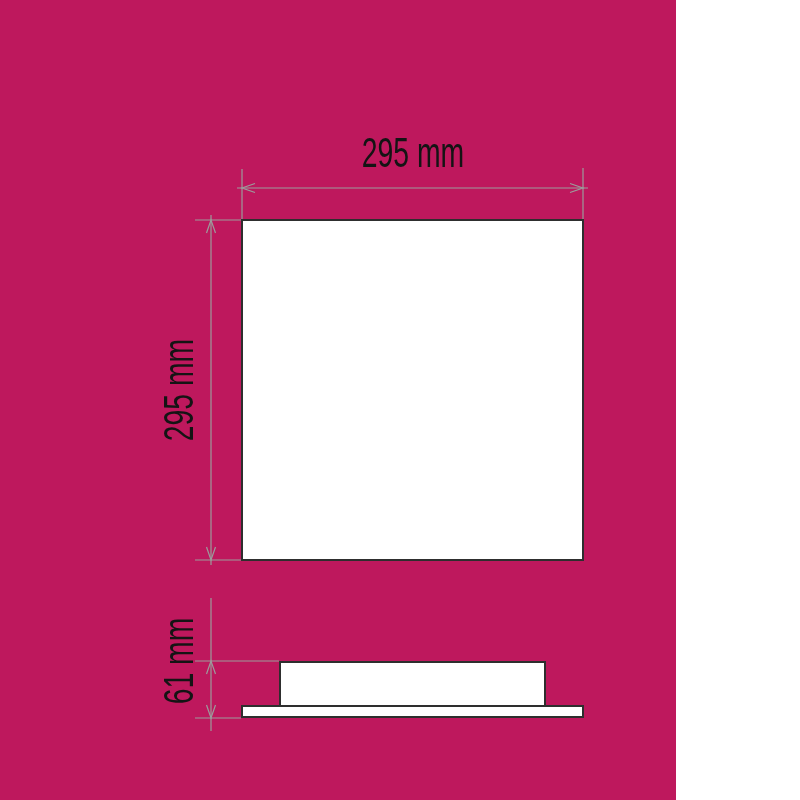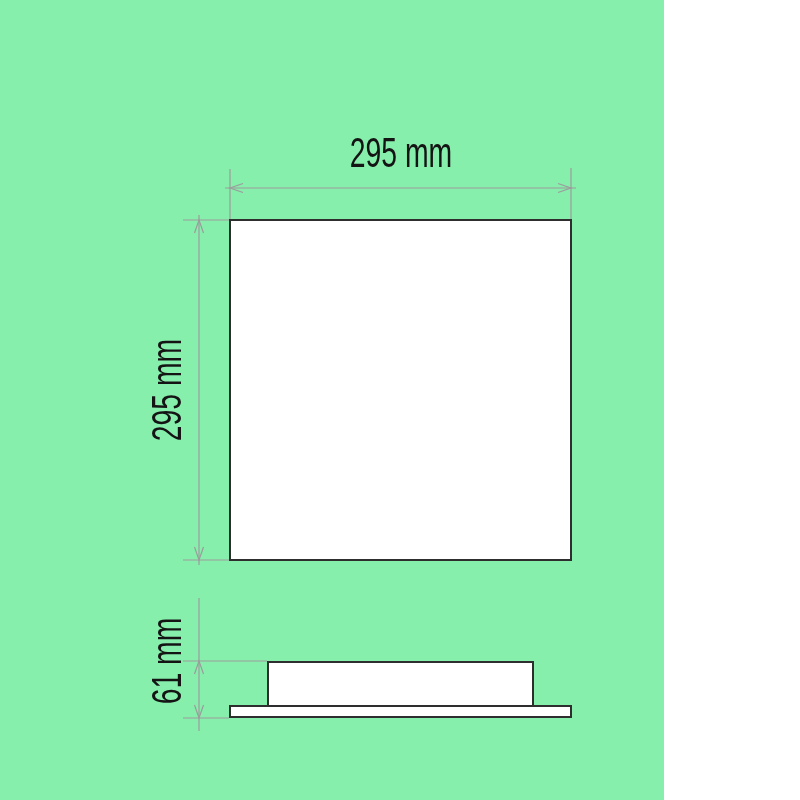--- a/index.html
+++ b/index.html
@@ -3,23 +3,24 @@
 <meta charset="utf-8">
 <style>
   html, body {
     margin: 0;
     padding: 0;
     background: #ffffff;
   }
   .canvas {
     width: 664px;
     height: 800px;
-    background: #86efac;
+    background: #be185d;
     position: relative;
     overflow: hidden;
+    padding-left: 12px;
   }
   svg { display: block; }
   .shape {
     fill: #ffffff;
     stroke: #2e2e2e;
     stroke-width: 2;
   }
   .dim {
     fill: none;
     stroke: #9c9c9c;

